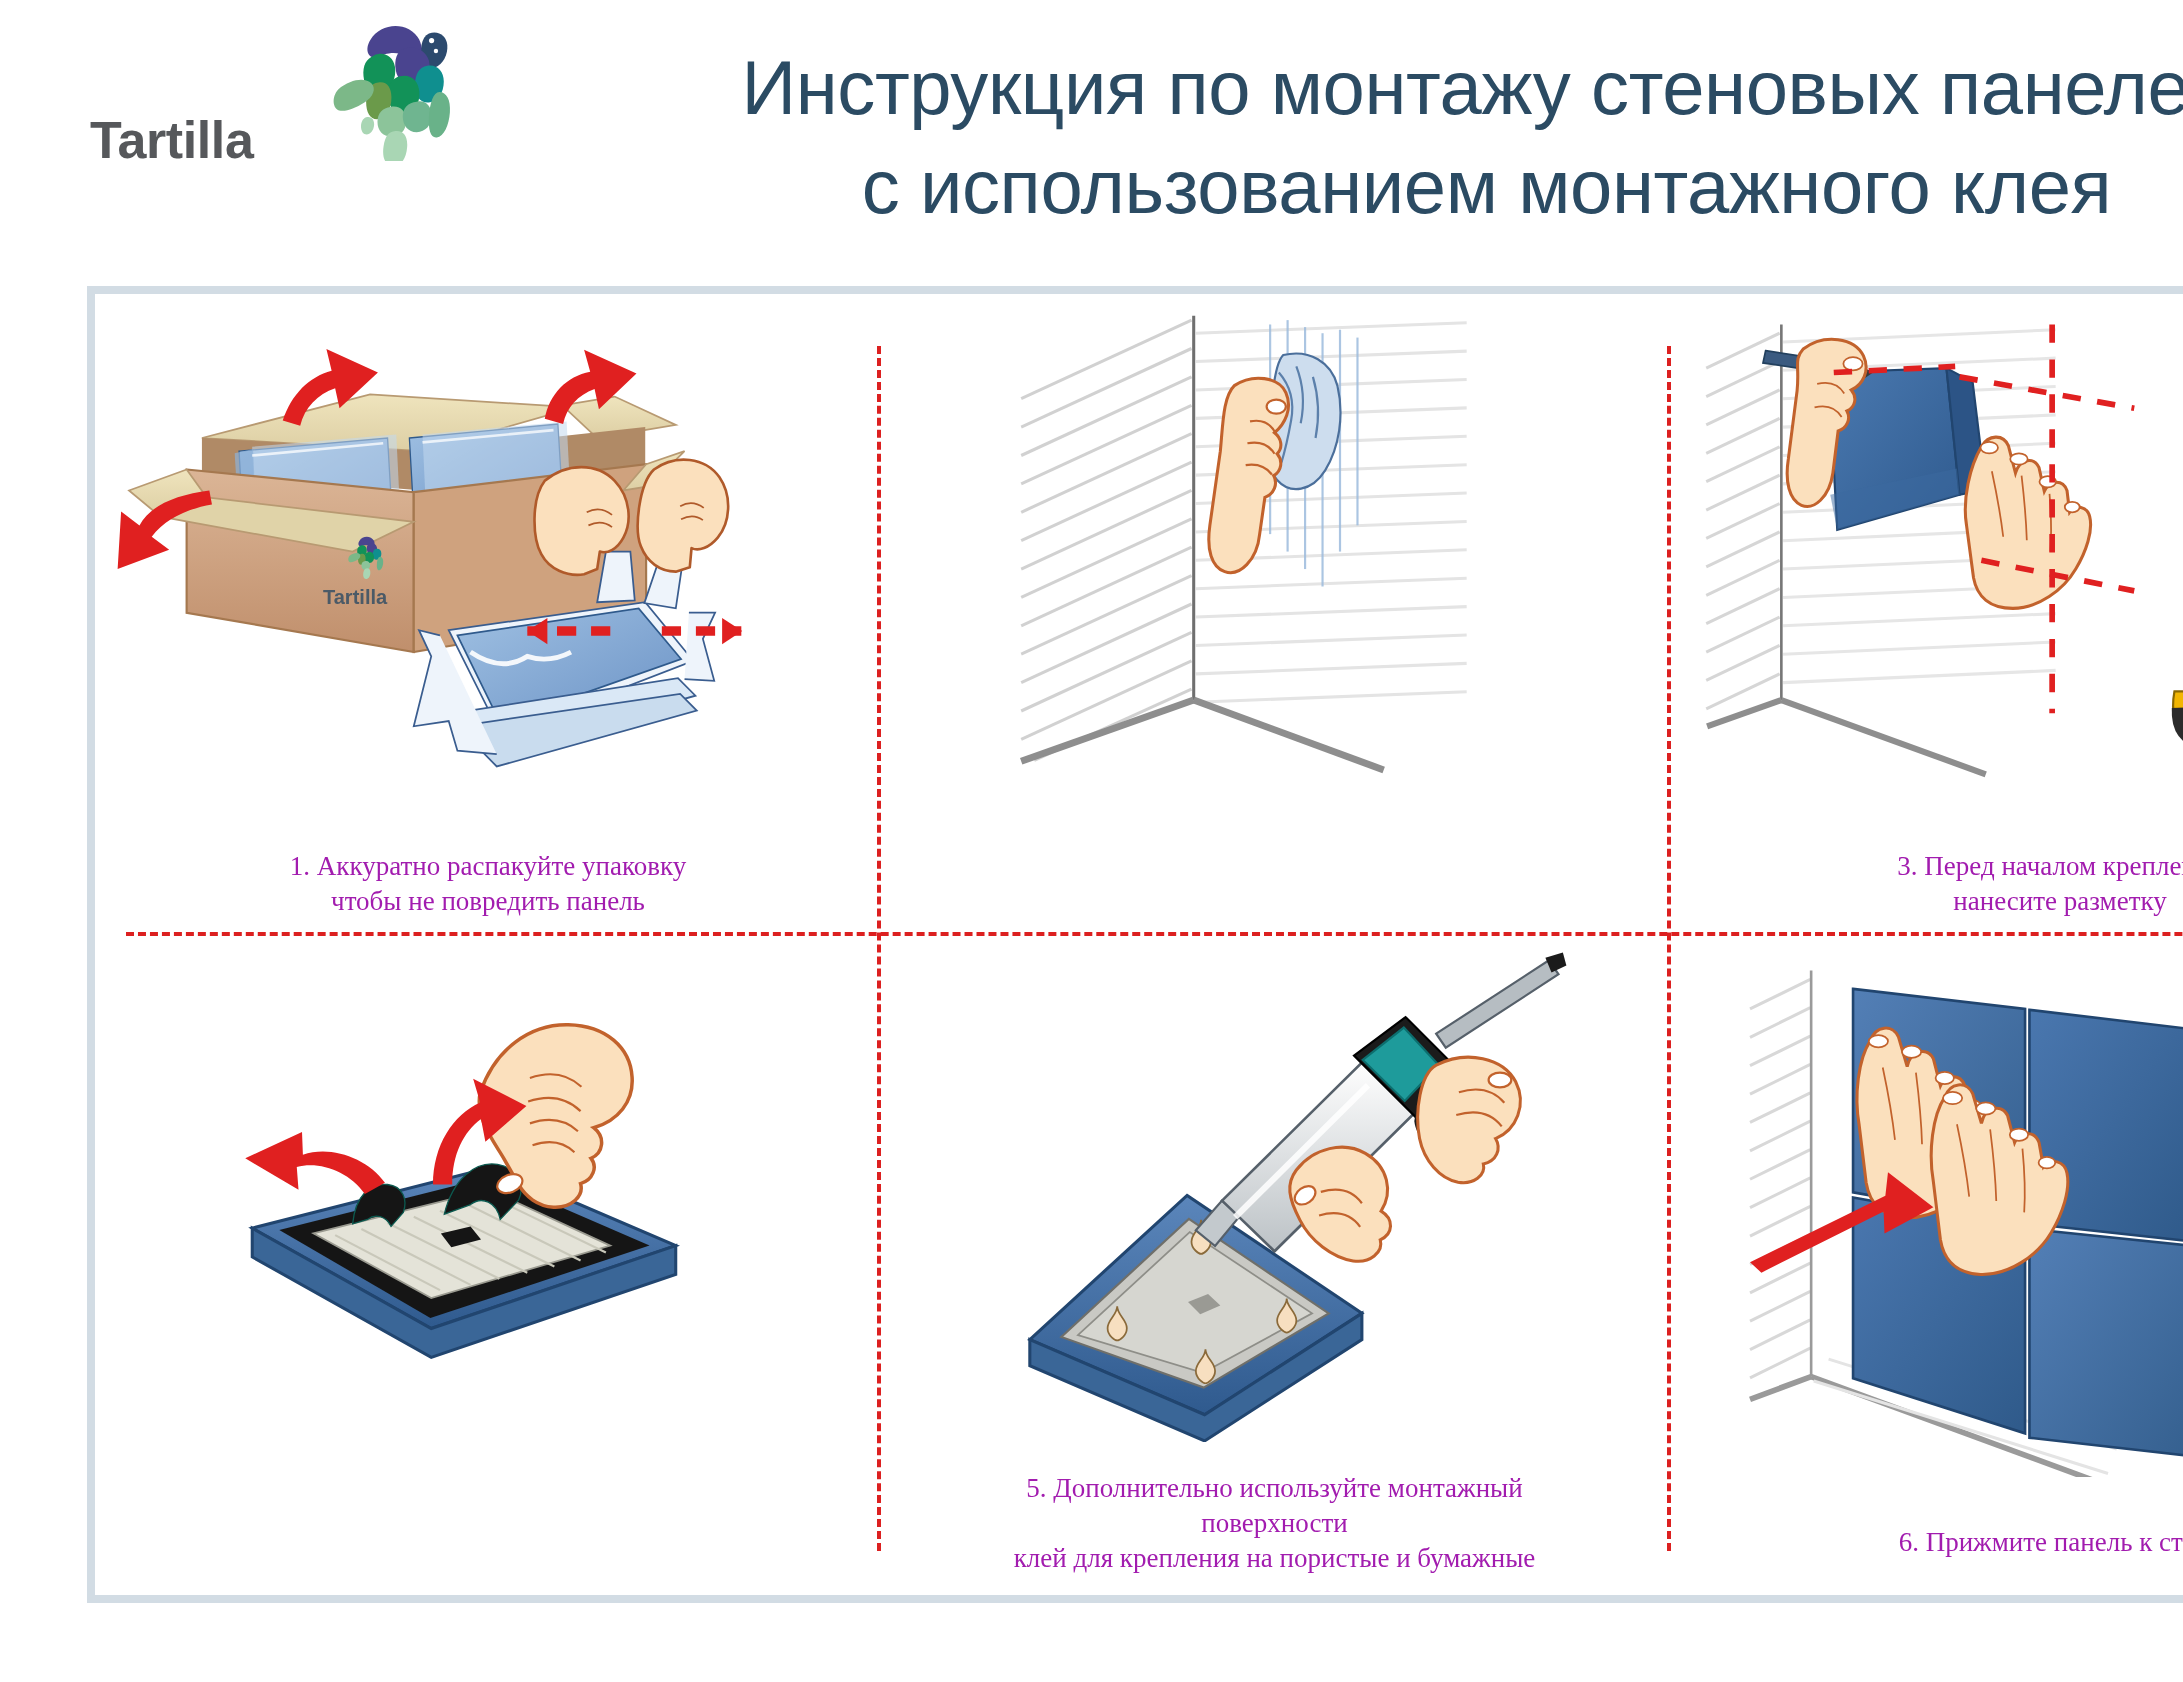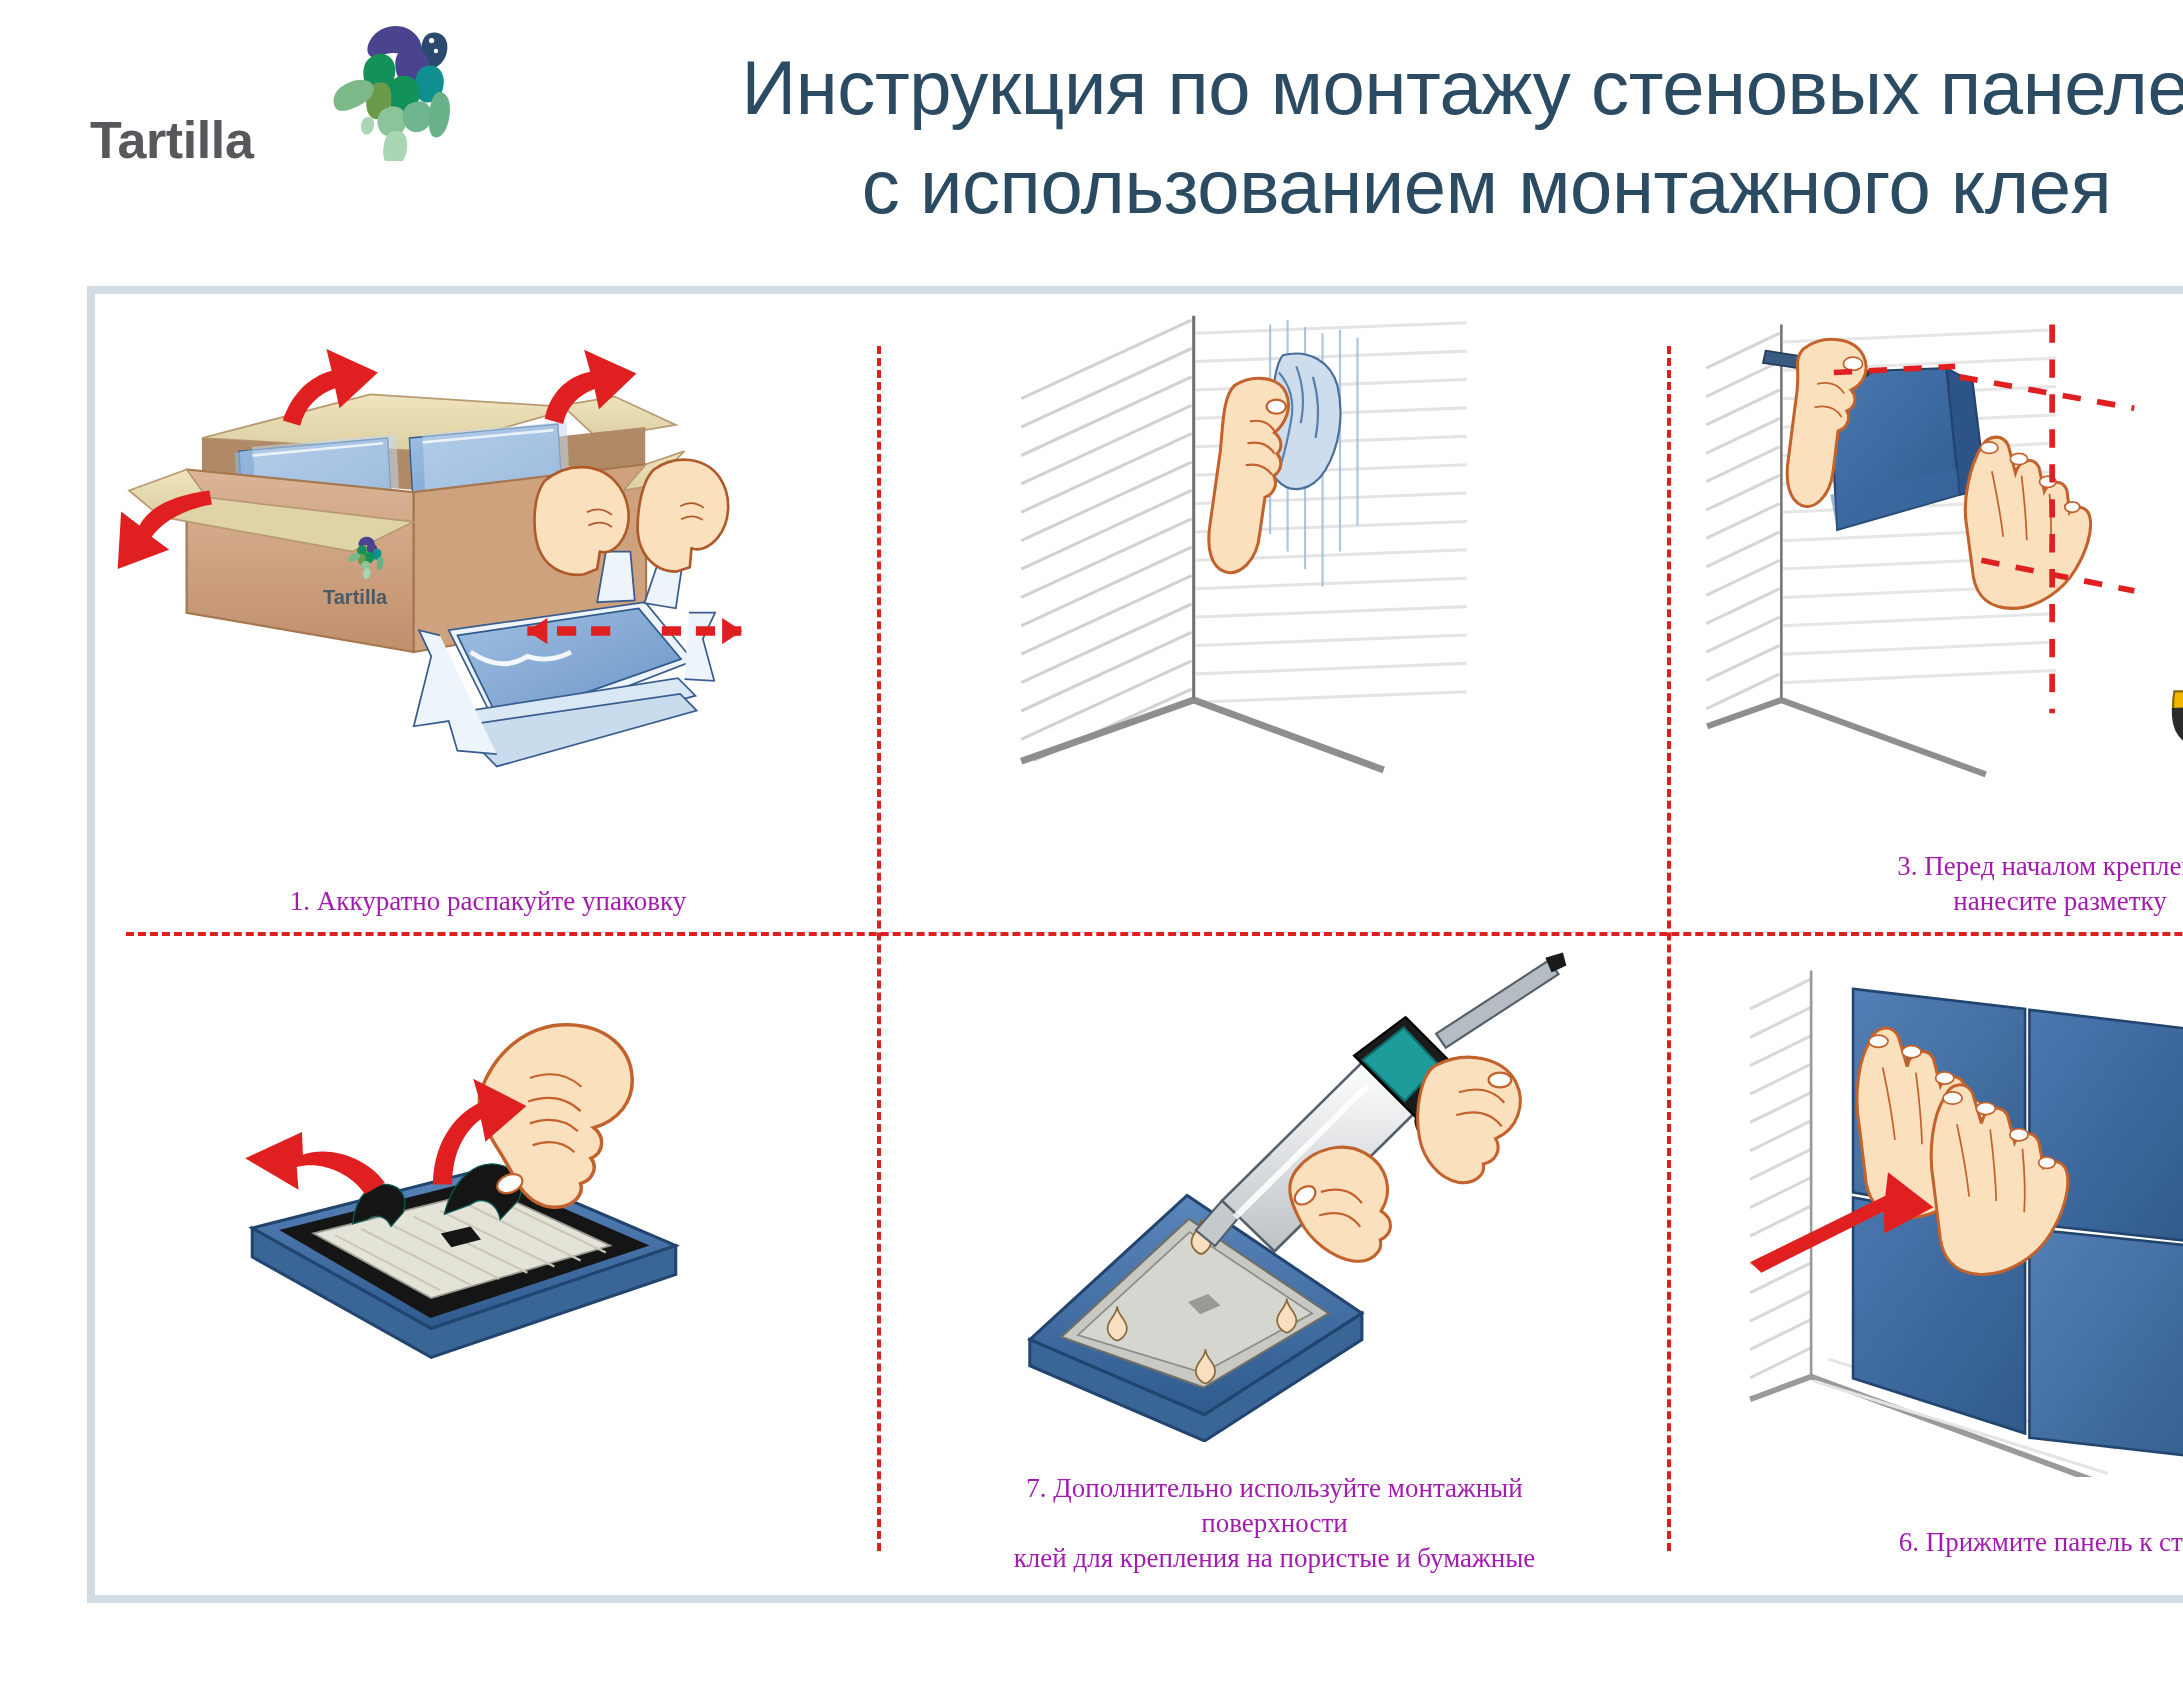--- a/index.html
+++ b/index.html
@@ -196,20 +196,21 @@
         </g>
         <path d="M960 742 L1006 712 L1006 772 Z" fill="#e02020"></path>
         <g stroke="#e02020" stroke-width="22" stroke-dasharray="44 34" fill="none">
           <path d="M1268 742 L1450 742"></path>
         </g>
         <path d="M1452 742 L1406 712 L1406 772 Z" fill="#e02020"></path>
       </svg>
     </div>
     <div class="cap">
       <div>1. Аккуратно распакуйте упаковку</div>
+      <div>чтобы не повредить панель</div>
     </div>
   </div>
 
   <div class="cell r1 c2" id="cell2">
     <div class="art">
       <svg viewBox="0 0 1760 1170" xmlns="http://www.w3.org/2000/svg">
 
         <g stroke="#cfcfcf" stroke-width="7" fill="none" opacity=".95">
           <path d="M690 30 L300 210"></path>
             <path d="M690 95 L300 275"></path>
@@ -512,21 +513,21 @@
 
           <path d="M930 502 C970 450 1040 436 1088 464 C1140 494 1152 552 1124 596 C1154 614 1152 648 1122 662
                    C1130 690 1098 716 1060 710 C1012 702 962 664 938 616 C912 566 906 534 930 502 Z" fill="#fbe0bd" stroke="#c2622c" stroke-width="7"></path>
           <path d="M986 552 q62 -18 94 26" stroke="#c2622c" stroke-width="5" fill="none"></path>
           <path d="M982 606 q62 -18 94 26" stroke="#c2622c" stroke-width="5" fill="none"></path>
           <ellipse cx="950" cy="560" rx="26" ry="18" transform="rotate(-35 950 560)" fill="#ffffff" stroke="#c2622c" stroke-width="5"></ellipse>
         </g>
       </svg>
     </div>
     <div class="cap">
-      <div>7. Дополнительно используйте монтажный</div>
+      <div>5. Дополнительно используйте монтажный</div>
       <div>поверхности</div>
       <div>клей для крепления на пористые и бумажные</div>
     </div>
   </div>
 
   <div class="cell r2 c3" id="cell6">
     <div class="art">
       <svg viewBox="0 0 1740 1230" xmlns="http://www.w3.org/2000/svg">
         <defs>
           <linearGradient id="g-pn6a" x1="0" y1="0" x2="1" y2="1">

